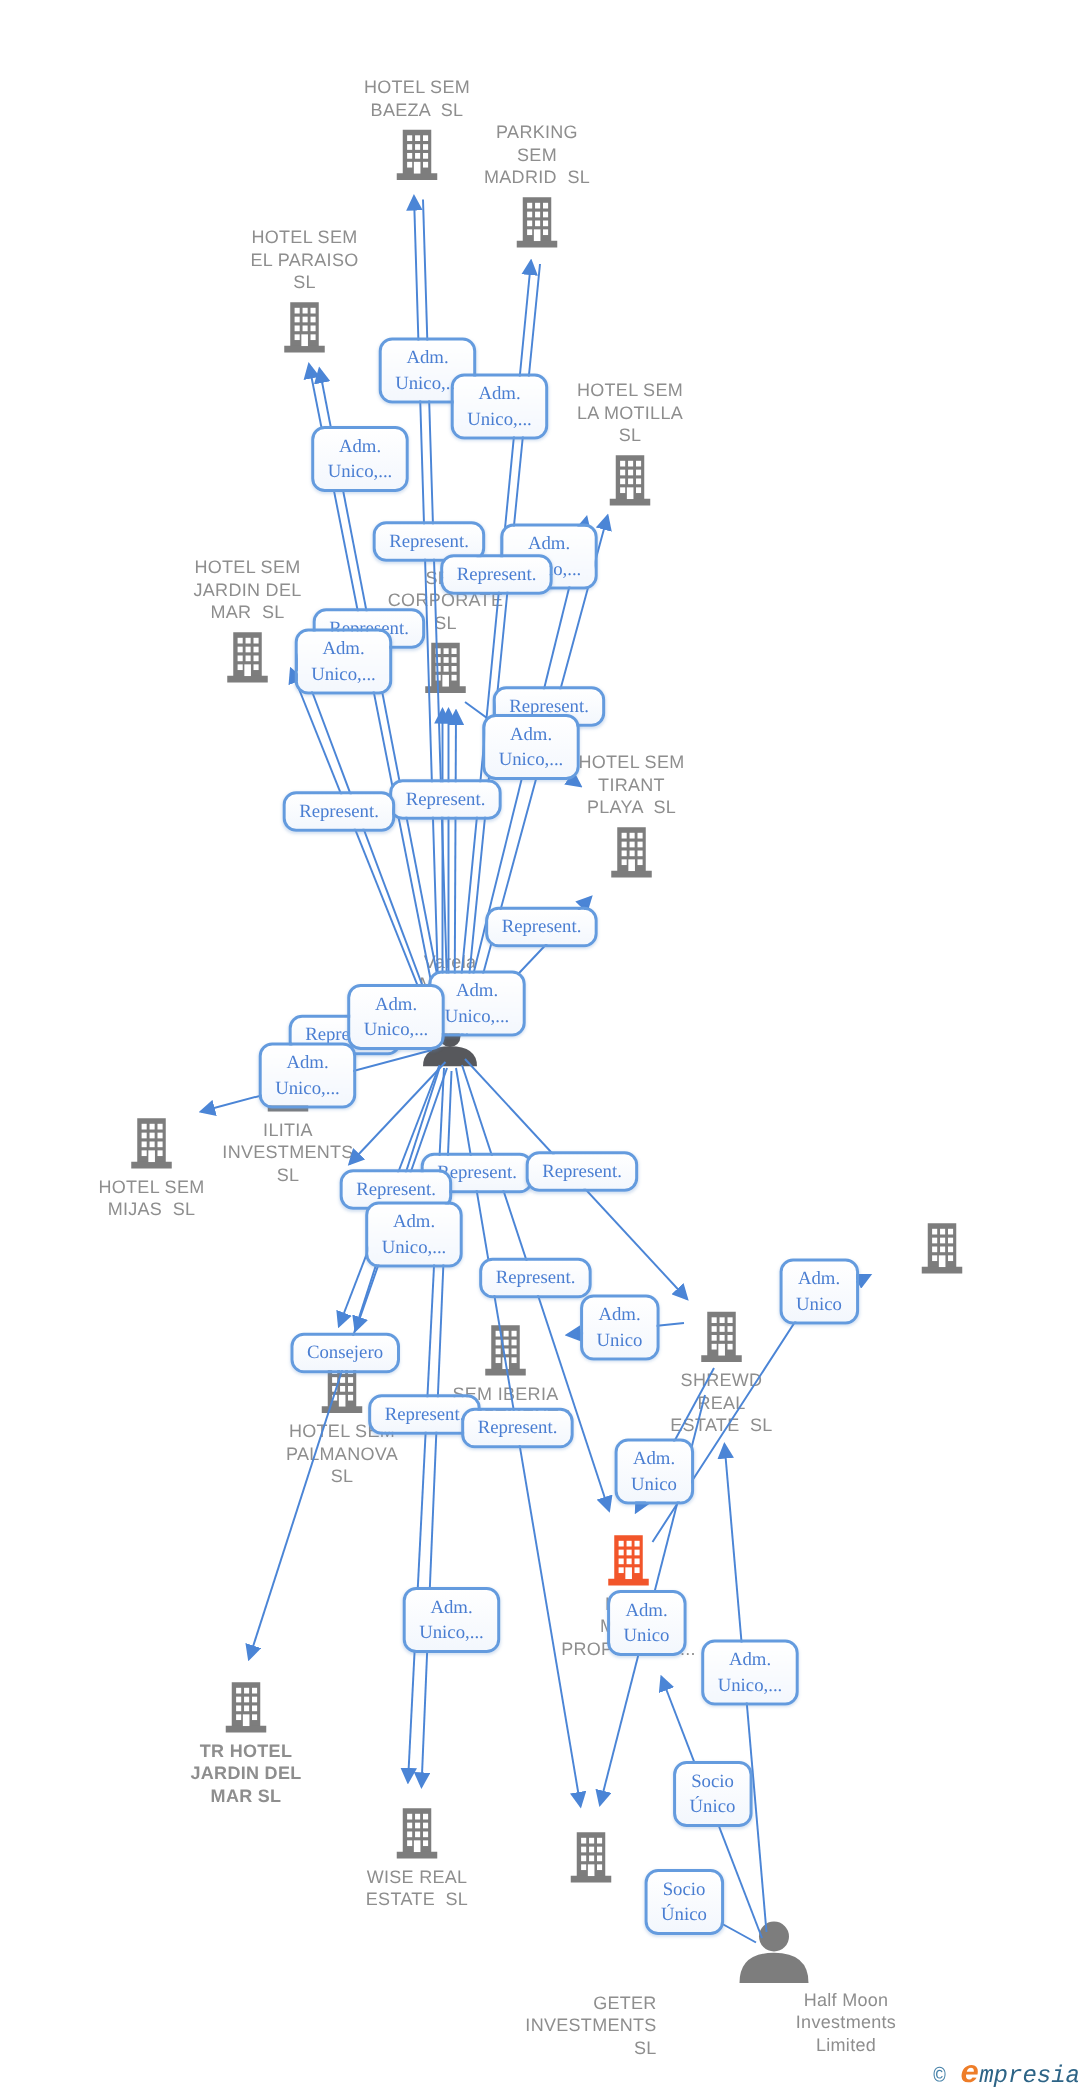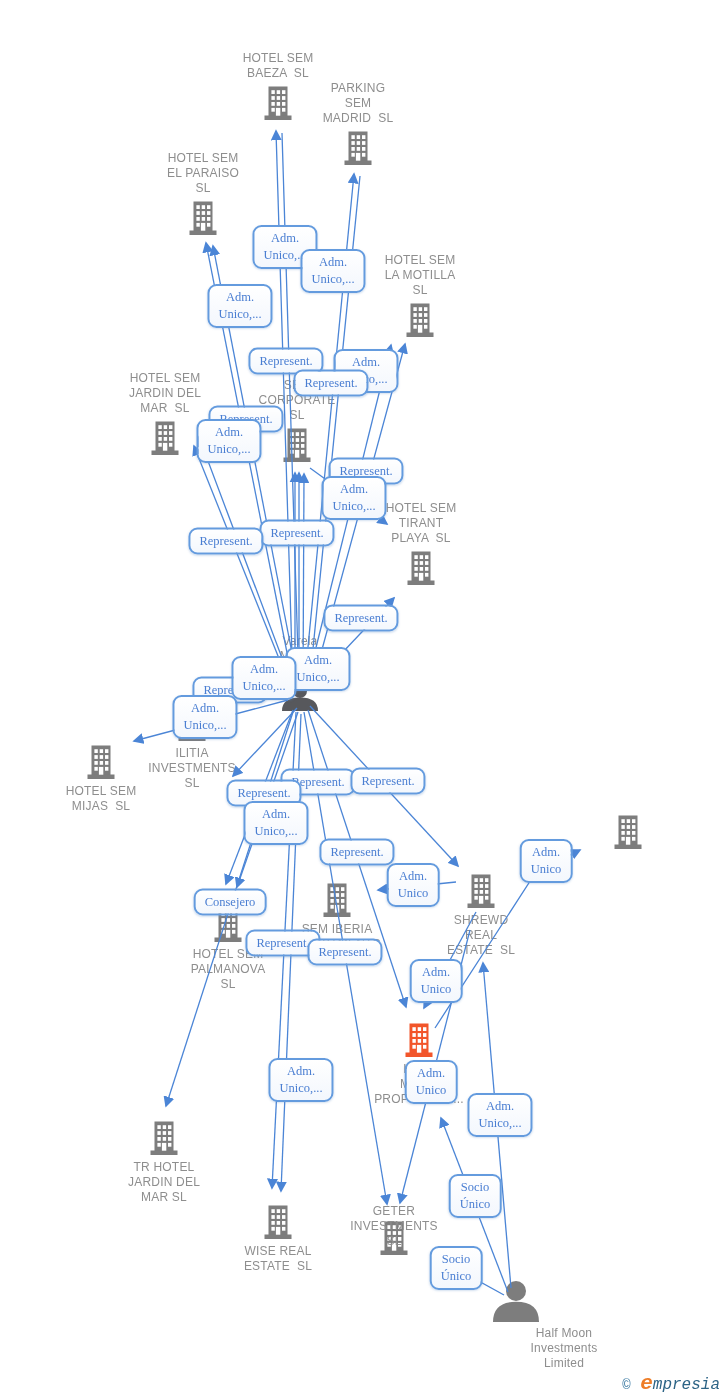--- a/index.html
+++ b/index.html
@@ -280,21 +280,21 @@
           <rect x="10.4" y="11.100000000000001" width="3.4" height="3.8" fill="#fff"></rect>
           <rect x="15.7" y="11.100000000000001" width="3.4" height="3.8" fill="#fff"></rect>
           <rect x="21" y="11.100000000000001" width="3.4" height="3.8" fill="#fff"></rect>
           <rect x="10.4" y="17" width="3.4" height="3.8" fill="#fff"></rect>
           <rect x="15.7" y="17" width="3.4" height="3.8" fill="#fff"></rect>
           <rect x="21" y="17" width="3.4" height="3.8" fill="#fff"></rect>
           <rect x="10.4" y="22.900000000000002" width="3.4" height="3.8" fill="#fff"></rect>
           <rect x="21" y="22.900000000000002" width="3.4" height="3.8" fill="#fff"></rect>
           <rect x="14.9" y="22.9" width="4.4" height="7.8" fill="#fff"></rect>
         </svg></div>
-      <div class="node-label below" style="left: 164px; top: 1160px;"><div>TR HOTEL</div><div>JARDIN DEL</div><div>MAR SL</div></div>
+      <div class="node-label below" style="left: 164px; top: 1160px; font-weight: bold;"><div>TR HOTEL</div><div>JARDIN DEL</div><div>MAR SL</div></div>
       <div class="node-icon" style="left: 278px; top: 1222px;"><svg width="34" height="36" viewBox="0 0 34 36">
           <rect x="7.5" y="1.5" width="19" height="31" fill="#7d7d7d"></rect>
           <rect x="3.5" y="30.5" width="27" height="4.5" fill="#7d7d7d"></rect>
           <rect x="10.4" y="5.2" width="3.4" height="3.8" fill="#fff"></rect>
           <rect x="15.7" y="5.2" width="3.4" height="3.8" fill="#fff"></rect>
           <rect x="21" y="5.2" width="3.4" height="3.8" fill="#fff"></rect>
           <rect x="10.4" y="11.100000000000001" width="3.4" height="3.8" fill="#fff"></rect>
           <rect x="15.7" y="11.100000000000001" width="3.4" height="3.8" fill="#fff"></rect>
           <rect x="21" y="11.100000000000001" width="3.4" height="3.8" fill="#fff"></rect>
           <rect x="10.4" y="17" width="3.4" height="3.8" fill="#fff"></rect>
@@ -314,21 +314,21 @@
           <rect x="10.4" y="11.100000000000001" width="3.4" height="3.8" fill="#fff"></rect>
           <rect x="15.7" y="11.100000000000001" width="3.4" height="3.8" fill="#fff"></rect>
           <rect x="21" y="11.100000000000001" width="3.4" height="3.8" fill="#fff"></rect>
           <rect x="10.4" y="17" width="3.4" height="3.8" fill="#fff"></rect>
           <rect x="15.7" y="17" width="3.4" height="3.8" fill="#fff"></rect>
           <rect x="21" y="17" width="3.4" height="3.8" fill="#fff"></rect>
           <rect x="10.4" y="22.900000000000002" width="3.4" height="3.8" fill="#fff"></rect>
           <rect x="21" y="22.900000000000002" width="3.4" height="3.8" fill="#fff"></rect>
           <rect x="14.9" y="22.9" width="4.4" height="7.8" fill="#fff"></rect>
         </svg></div>
-      <div class="node-label below" style="left: 394px; top: 1204px;"><div>GETER</div><div>INVESTMENTS</div><div>SL</div></div>
+      <div class="node-label below" style="left: 394px; top: 1328px; text-align: right;"><div>GETER</div><div>INVESTMENTS</div><div>SL</div></div>
       <div class="node-icon" style="left: 516px; top: 1301px;"><svg width="50" height="42" viewBox="0 0 50 42">
           <circle cx="25" cy="11" r="10" fill="#7d7d7d"></circle>
           <path d="M2 42 Q2 21.84 25 21.84 Q48 21.84 48 42 Z" fill="#7d7d7d"></path>
         </svg></div>
       <div class="node-label below" style="left: 516px; top: 1326px; margin-left: 48px;"><div>Half Moon</div><div>Investments</div><div>Limited</div></div>
     </div>
   <svg id="edges-layer" width="728" height="1400" viewBox="0 0 728 1400" xmlns="http://www.w3.org/2000/svg">
       <defs>
         <marker id="arr" viewBox="0 0 10 10" refX="8.5" refY="5" markerWidth="8.5" markerHeight="8.5" orient="auto-start-reverse">
           <path d="M0 0 L10 5 L0 10 z" fill="#4b85d6"></path>

